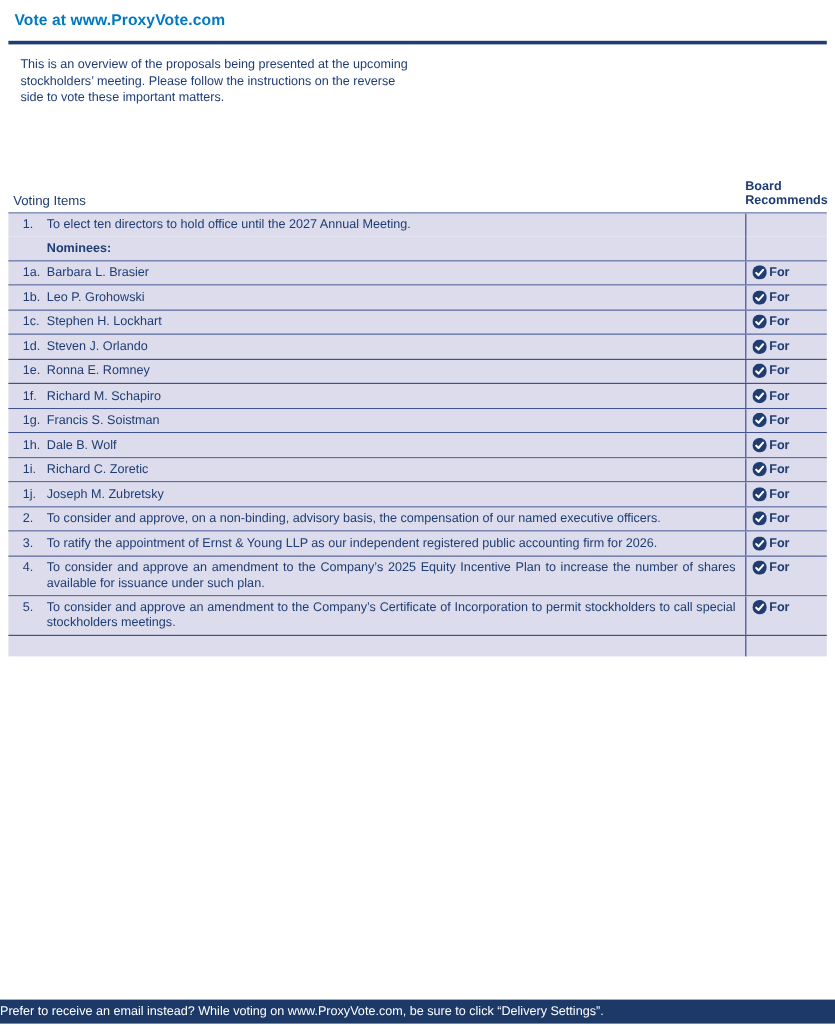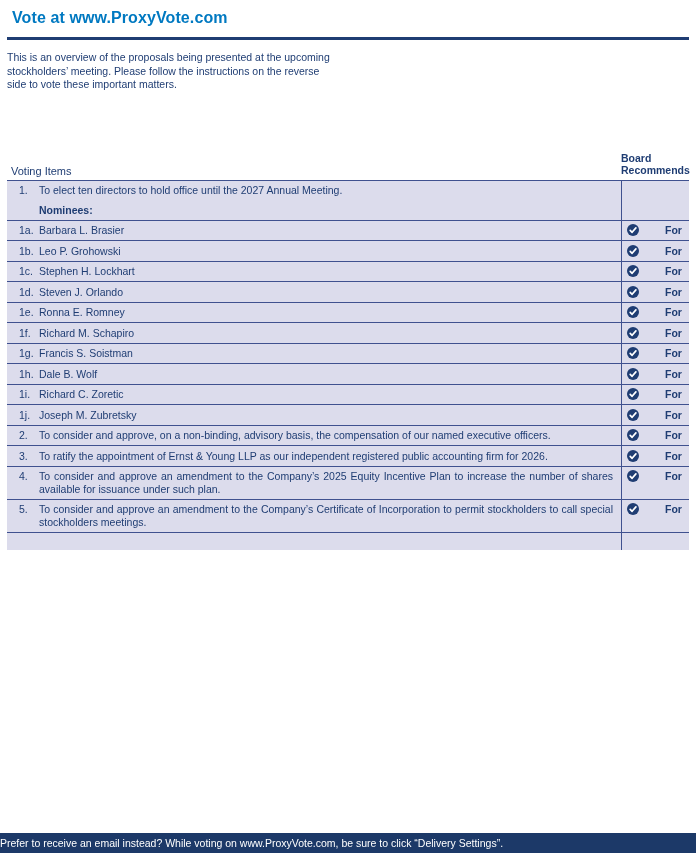--- a/index.html
+++ b/index.html
@@ -15,38 +15,38 @@
   .page{
     position:relative;
     width:696px;
     height:860px;
     background:#ffffff;
     overflow:hidden;
   }
   .topbar{padding:9px 12px 0 12px;}
   .site-title{
     color:var(--accent);
-    font-size:16px;
+    font-size:13px;
     font-weight:bold;
     letter-spacing:0.1px;
   }
   .rule{
     height:3px;
     background:var(--navy);
     margin:10px 7px 0 7px;
   }
   .ballot-heading{
     margin:23px 0 0 11px;
     color:var(--navy);
     font-size:15.5px;
     font-weight:bold;
     letter-spacing:0.2px;
   }
   .ballot-desc{
-    margin:11px 0 0 7px;
+    margin:11px 0 0 17px;
     width:325px;
     color:var(--navy);
     font-size:10.5px;
     line-height:13.5px;
   }
   .table-wrap{margin:0 7px;}
   .thead{
     display:flex;
     align-items:flex-end;
     margin-top:60px;
@@ -92,21 +92,20 @@
     padding-right:8px;
   }
   .txt.bold{font-weight:bold;}
   .cell-rec{
     width:68px;
     flex:none;
     border-left:1px solid var(--line);
     display:flex;
     align-items:flex-start;
     padding:3.5px 0 3.5px 5px;
-    gap:24px;
   }
   .check{
     color:var(--navy);
     width:12px;height:12px;
     display:inline-block;
     margin-right:2px;
     flex:none;
   }
   .check svg{display:block;}
   .for{

